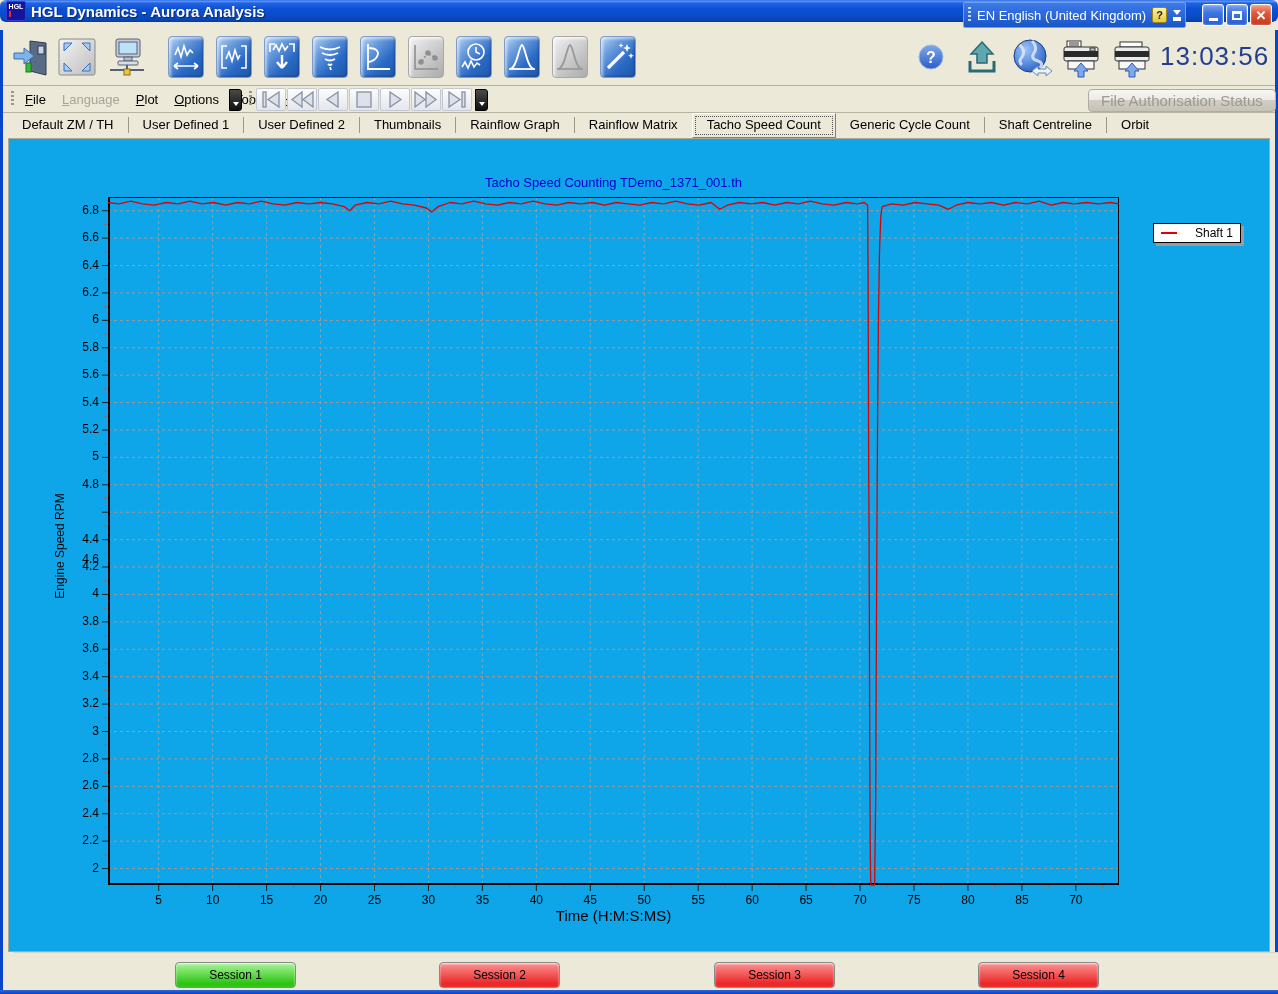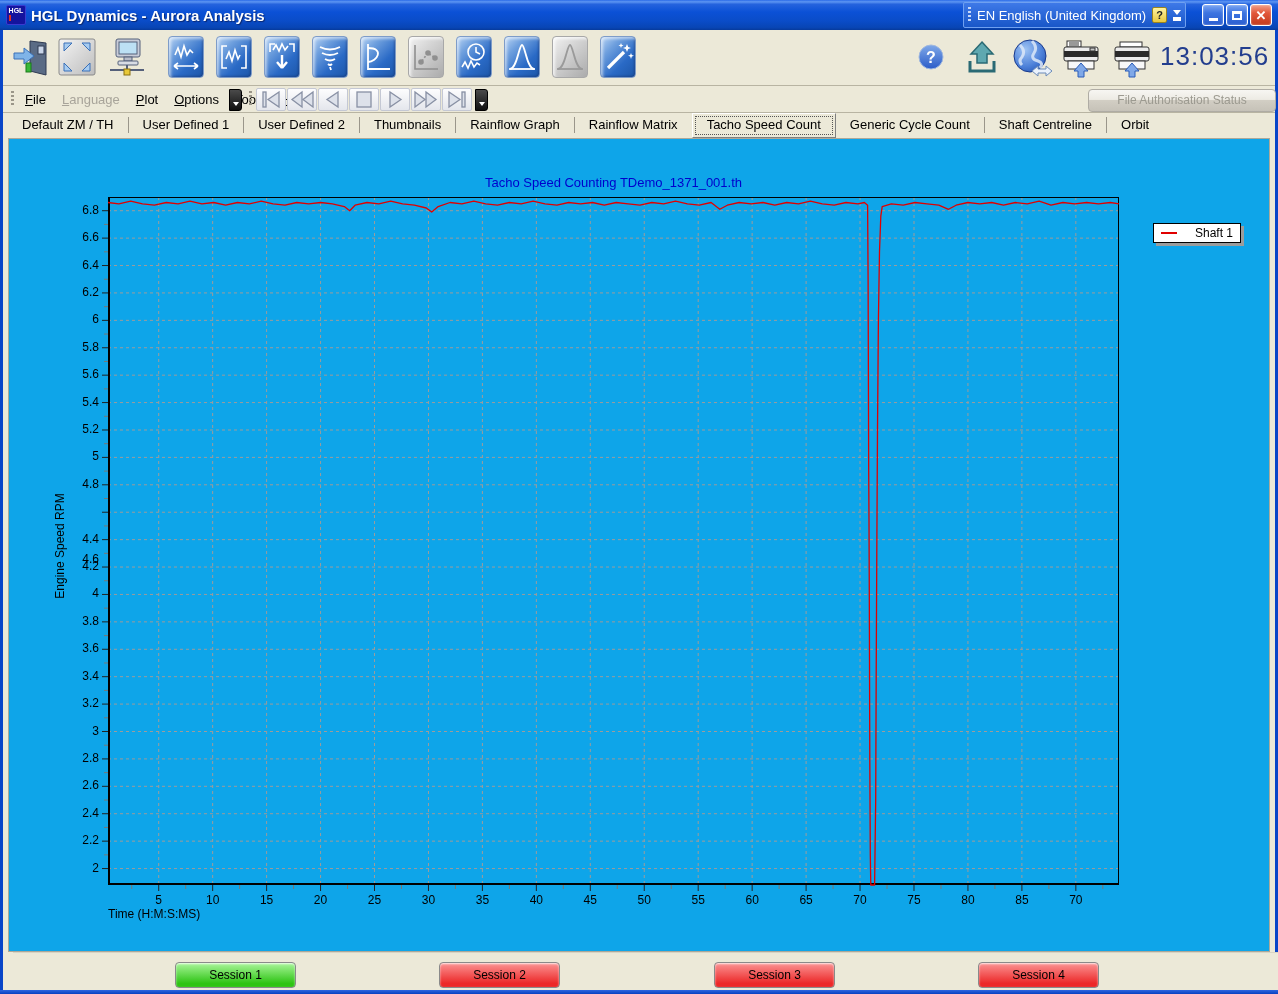--- a/index.html
+++ b/index.html
@@ -1,22 +1,22 @@
 <!DOCTYPE html>
 <html><head>
 <meta charset="utf-8">
 <style>
   * { margin:0; padding:0; box-sizing:border-box; }
   html,body { width:1278px; height:994px; font-family:"Liberation Sans", sans-serif; }
   .window { position:relative; width:1278px; height:994px; background:#ECE9D8; overflow:hidden; }
 
   
-  .titlebar { position:absolute; left:0; top:0; width:1278px; height:30px;
+  .titlebar { position:absolute; left:0; top:0; width:1278px; height:22px;
     background:linear-gradient(180deg,#2A6AE8 0%,#5E96F2 6%,#2563DE 14%,#0B51D6 40%,#0A4CC8 70%,#0845B4 92%,#063A9C 100%);
-    display:flex; align-items:center; }
+    display:flex; align-items:center;border-radius:6px; }
   .app-icon { width:20px; height:20px; margin:0 5px 0 6px; background:#14149E; border:1px solid #3A3AD0; border-radius:2px;
     color:#fff; font-size:7px; font-weight:bold; text-align:center; line-height:9px; position:relative; }
   .app-icon .wave { position:absolute; left:2px; bottom:3px; width:14px; height:6px;
     background:linear-gradient(90deg,#E03020 0 2px,transparent 2px 4px) ; }
   .win-title { color:#fff; font-weight:bold; font-size:15px; text-shadow:1px 1px 1px rgba(10,30,90,.8); }
   .langbar { position:absolute; left:963px; top:2px; height:26px; display:flex; align-items:center; gap:6px; padding:0 4px;
     background:linear-gradient(180deg,#3E79E8,#1856C8); border:1px solid #6FA0F0; border-radius:2px; }
   .grip { width:3px; height:16px; background:repeating-linear-gradient(180deg,#C8D8F8 0 2px,transparent 2px 4px); }
   .lang-text { color:#fff; font-size:13px; white-space:nowrap; }
   .lang-help { width:15px; height:16px; background:linear-gradient(180deg,#FFF3A0,#E8C840); border:1px solid #9A8420;
@@ -58,34 +58,34 @@
   .menu-item.disabled { color:#A8A49A; }
   .overflow-btn { position:absolute; top:3px; width:13px; height:22px; background:linear-gradient(180deg,#4A4A4A,#101010);
     border:1px solid #000; border-radius:0 3px 3px 0; }
   .overflow-btn::after { content:""; position:absolute; left:3px; bottom:4px; width:0; height:0;
     border-left:3px solid transparent; border-right:3px solid transparent; border-top:4px solid #fff; }
   .playbtn { position:absolute; top:2px; width:30px; height:23px; border:1px solid #C4C8D4; border-radius:2px;
     background:linear-gradient(180deg,#FDFDFE,#E4E6EC); }
   .playbtn svg { display:block; margin:auto; }
   .fileauth { position:absolute; left:1085px; top:3px; width:188px; height:23px; border:1px solid #AFACA4; border-radius:4px;
     background:linear-gradient(180deg,#F7F6F2 0%,#EDEBE4 45%,#D2CEC4 50%,#C6C2B8 100%);
-    color:#9C9A90; font-size:12px; text-align:center; line-height:21px; }
+    color:#9C9A90; font-size:15px; text-align:center; line-height:21px; }
 
   
   .tab-band { position:absolute; left:3px; top:113px; width:1272px; height:25px; background:#ECE9D8; display:flex; align-items:stretch; padding-left:5px; }
   .tab { font-size:13px; color:#000; padding:4px 14px 0 14px; cursor:pointer; white-space:nowrap; }
   .tab-sep { width:1px; height:16px; background:#9A968A; margin-top:4px; }
   .tab.selected { border:1px solid; border-color:#FFFFFF #808080 #808080 #FFFFFF; background:#ECE9D8;
     outline:1px dotted #555; outline-offset:-4px; padding-top:3px; }
 
   
   .chart-panel { position:absolute; left:8px; top:138px; width:1262px; height:814px; background:#0ea5e9; border:1px solid #ACA899; }
   .chart-title { position:absolute; left:99px; top:36px; width:1011px; text-align:center; font-size:13px; color:#0000CC; }
   .y-axis-label { position:absolute; left:-14px; top:400px; transform:rotate(-90deg); transform-origin:center; font-size:12px; color:#000; width:130px; text-align:center; }
-  .x-axis-title { position:absolute; left:99px; top:768px; width:1011px; font-size:12px; color:#000; }
+  .x-axis-title { position:absolute; left:99px; top:768px; width:1011px; text-align:center; font-size:15px; color:#000; }
   .plot-svg { position:absolute; left:99px; top:58px; overflow:visible; }
   .y-tick-label { position:absolute; width:40px; text-align:right; font-size:12px; color:#000; }
   .x-tick-label { position:absolute; width:50px; text-align:center; font-size:12px; color:#000; }
   .legend { position:absolute; left:1144px; top:84px; height:20px; background:#fff; border:1px solid #000;
     box-shadow:3px 3px 0 #9C9C9C; display:flex; align-items:center; padding:0 7px; gap:18px; }
   .legend-swatch { width:16px; height:2px; background:#E00000; }
   .legend-label { font-size:12px; color:#000; }
 
   
   .session-band { position:absolute; left:13px; top:952px; width:1272px; height:38px; background:#ECE9D8; border-top:1px solid #D8D4C4; }

